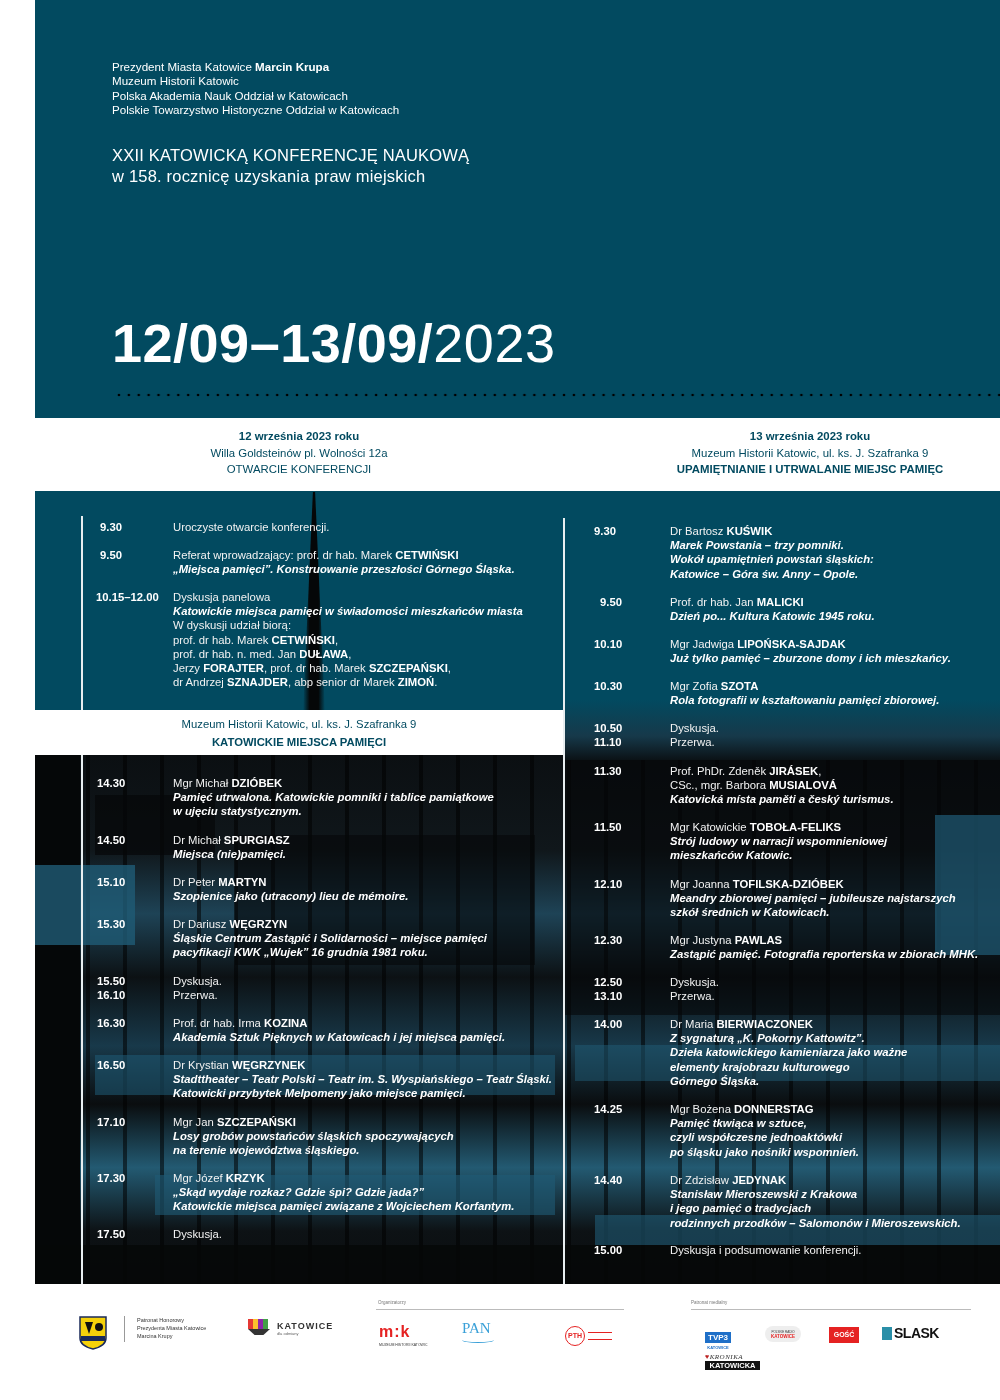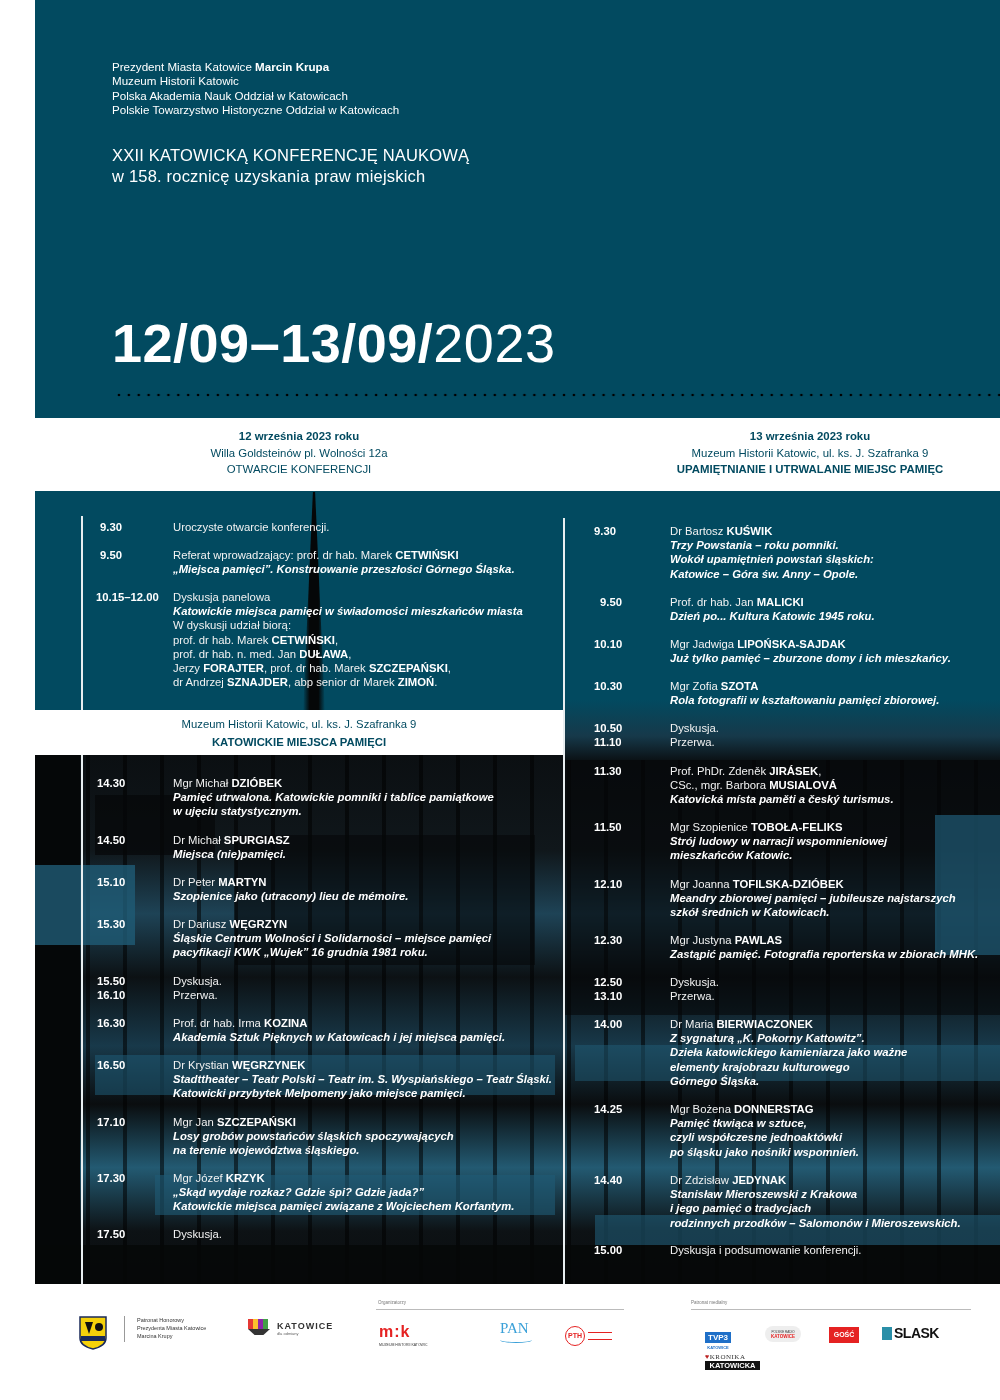--- a/index.html
+++ b/index.html
@@ -168,21 +168,21 @@
       <span class="time">15.10</span>
       <div class="body">
         <div><span>Dr Peter  </span><b>MARTYN</b></div>
         <div class="it">Szopienice jako (utracony) lieu de mémoire.</div>
       </div>
     </div>
     <div class="entry" style="left:62px;top:917px;">
       <span class="time">15.30</span>
       <div class="body">
         <div><span>Dr Dariusz </span><b>WĘGRZYN</b></div>
-        <div class="it">Śląskie Centrum Wolności i Solidarności – miejsce pamięci</div>
+        <div class="it">Śląskie Centrum Zastąpić i Solidarności – miejsce pamięci</div>
         <div class="it">pacyfikacji KWK „Wujek” 16 grudnia 1981 roku.</div>
       </div>
     </div>
     <div class="entry" style="left:62px;top:974px;">
       <span class="time">15.50</span>
       <div class="body">
           <div>Dyskusja.</div>
         </div>
     </div>
     <div class="entry" style="left:62px;top:988px;">
@@ -228,21 +228,21 @@
           <div>Dyskusja.</div>
         </div>
     </div>
   </div>
 
   <div class="right-col">
     <div class="entry" style="left:559px;top:524px;">
       <span class="time">9.30</span>
       <div class="body">
         <div><span>Dr Bartosz </span><b>KUŚWIK</b></div>
-        <div class="it">Trzy Powstania – roku pomniki.</div>
+        <div class="it">Marek Powstania – trzy pomniki.</div>
         <div class="it">Wokół upamiętnień powstań śląskich:</div>
         <div class="it">Katowice – Góra św. Anny – Opole.</div>
       </div>
     </div>
     <div class="entry" style="left:559px;top:595px;">
       <span class="time" style="left:6px">9.50</span>
       <div class="body">
         <div><span>Prof. dr hab. Jan </span><b>MALICKI</b></div>
         <div class="it">Dzień po... Kultura Katowic 1945 roku.</div>
       </div>
@@ -277,21 +277,21 @@
       <span class="time">11.30</span>
       <div class="body">
         <div><span>Prof. PhDr. Zdeněk </span><b>JIRÁSEK</b><span>,</span></div>
         <div><span>CSc., mgr. Barbora </span><b>MUSIALOVÁ</b></div>
         <div class="it">Katovická místa paměti a český turismus.</div>
       </div>
     </div>
     <div class="entry" style="left:559px;top:820px;">
       <span class="time">11.50</span>
       <div class="body">
-        <div><span>Mgr Szopienice </span><b>TOBOŁA-FELIKS</b></div>
+        <div><span>Mgr Katowickie </span><b>TOBOŁA-FELIKS</b></div>
         <div class="it">Strój ludowy w narracji wspomnieniowej</div>
         <div class="it">mieszkańców Katowic.</div>
       </div>
     </div>
     <div class="entry" style="left:559px;top:877px;">
       <span class="time">12.10</span>
       <div class="body">
         <div><span>Mgr Joanna </span><b>TOFILSKA-DZIÓBEK</b></div>
         <div class="it">Meandry zbiorowej pamięci – jubileusze najstarszych</div>
         <div class="it">szkół średnich w Katowicach.</div>
@@ -379,21 +379,21 @@
     <div style="position:absolute;left:29px;top:2px;font-size:9px;font-weight:bold;color:#333;letter-spacing:1px;">KATOWICE</div>
     <div style="position:absolute;left:29px;top:12px;font-size:4px;color:#666;">dla odmiany</div>
   </div>
 
   <div class="small-lbl" style="left:378px;top:16px;">Organizatorzy</div>
   <div class="hr" style="left:376px;top:25px;width:248px;"></div>
   <div class="logo" style="left:379px;top:40px;">
     <div style="font-size:16px;font-weight:bold;color:#e52222;letter-spacing:1px;line-height:16px;">m:k</div>
     <div style="font-size:3.5px;color:#333;margin-top:3px;">MUZEUM HISTORII KATOWIC</div>
   </div>
-  <div class="logo" style="left:500px;top:36px;">
+  <div class="logo" style="left:462px;top:36px;">
     <div style="font-family:'Liberation Serif',serif;font-size:15px;color:#3aa0d8;">PAN</div>
     <div style="width:32px;height:6px;border-bottom:1px solid #3aa0d8;border-radius:50%;"></div>
   </div>
   <div class="logo" style="left:565px;top:42px;width:48px;height:22px;">
     <div style="position:absolute;left:0;top:0;width:20px;height:20px;border:1.5px solid #e52222;border-radius:50%;font-size:7px;color:#e52222;font-weight:bold;text-align:center;line-height:17px;">PTH</div>
     <div style="position:absolute;left:23px;top:6px;width:24px;height:8px;border-top:1px solid #e52222;border-bottom:1px solid #e52222;"></div>
   </div>
 
   <div class="small-lbl" style="left:691px;top:16px;">Patronat medialny</div>
   <div class="hr" style="left:691px;top:25px;width:280px;"></div>
@@ -404,16 +404,16 @@
   <div class="logo" style="left:765px;top:42px;width:36px;height:16px;border-radius:8px;background:#eee;text-align:center;">
     <div style="font-size:3px;color:#333;margin-top:4px;">POLSKIE RADIO</div>
     <div style="font-size:4.5px;color:#e52222;font-weight:bold;">KATOWICE</div>
   </div>
   <div class="logo" style="left:829px;top:43px;width:30px;height:16px;background:#e52222;color:#fff;font-size:7px;font-weight:bold;text-align:center;line-height:16px;">GOŚĆ</div>
   <div class="logo" style="left:882px;top:41px;">
     <div style="position:absolute;left:0;top:2px;width:10px;height:13px;background:#2a8fa8;"></div>
     <div style="position:absolute;left:12px;top:0;font-size:14px;color:#111;font-weight:bold;letter-spacing:-0.5px;">SLASK</div>
   </div>
   <div class="logo" style="left:705px;top:69px;width:55px;">
-    <div style="font-family:'Liberation Serif',serif;font-size:7px;color:#333;letter-spacing:0.5px;"><span style="color:#b22;">♥</span><span>KRONIKA</span></div>
+    <div style="font-family:'Liberation Serif',serif;font-size:7px;color:#333;letter-spacing:0.5px;font-style:italic;"><span style="color:#b22;">♥</span><span>KRONIKA</span></div>
     <div style="background:#111;color:#fff;font-size:7.5px;font-weight:bold;text-align:center;line-height:9px;">KATOWICKA</div>
   </div>
 </div>
 
 </body></html>

